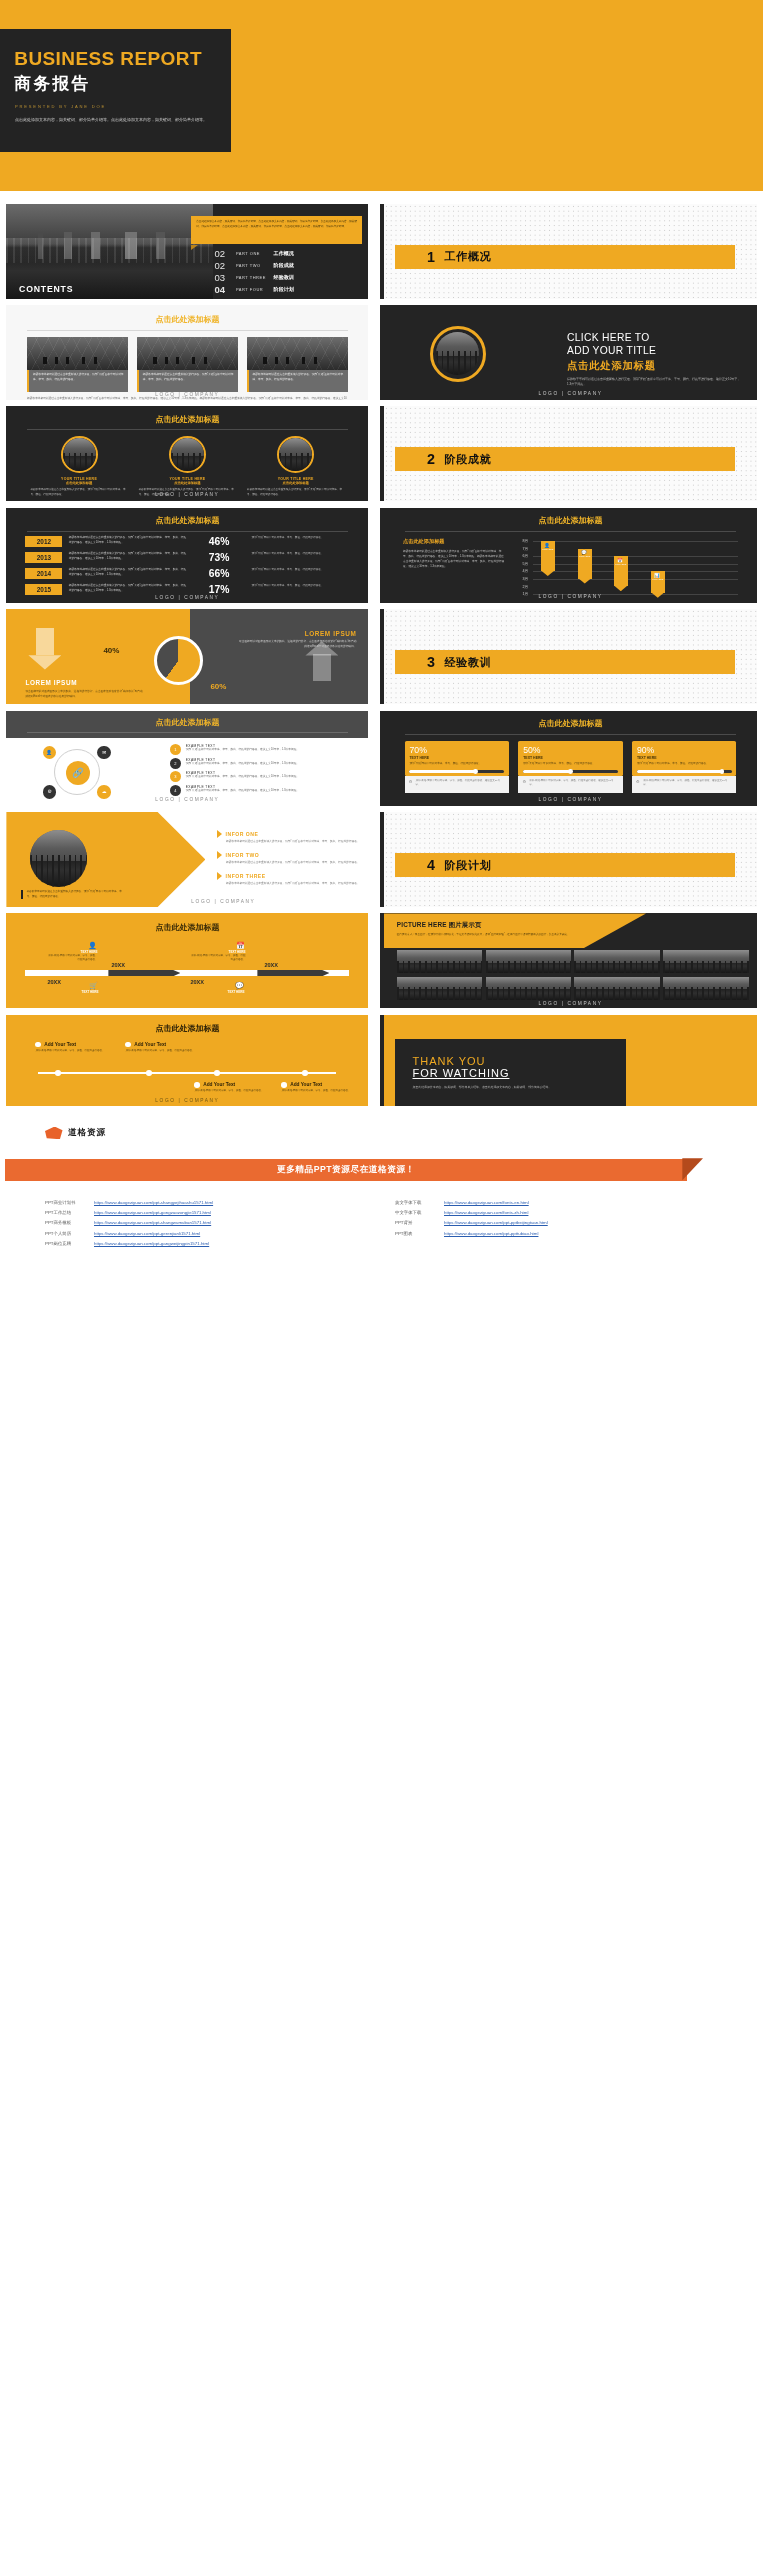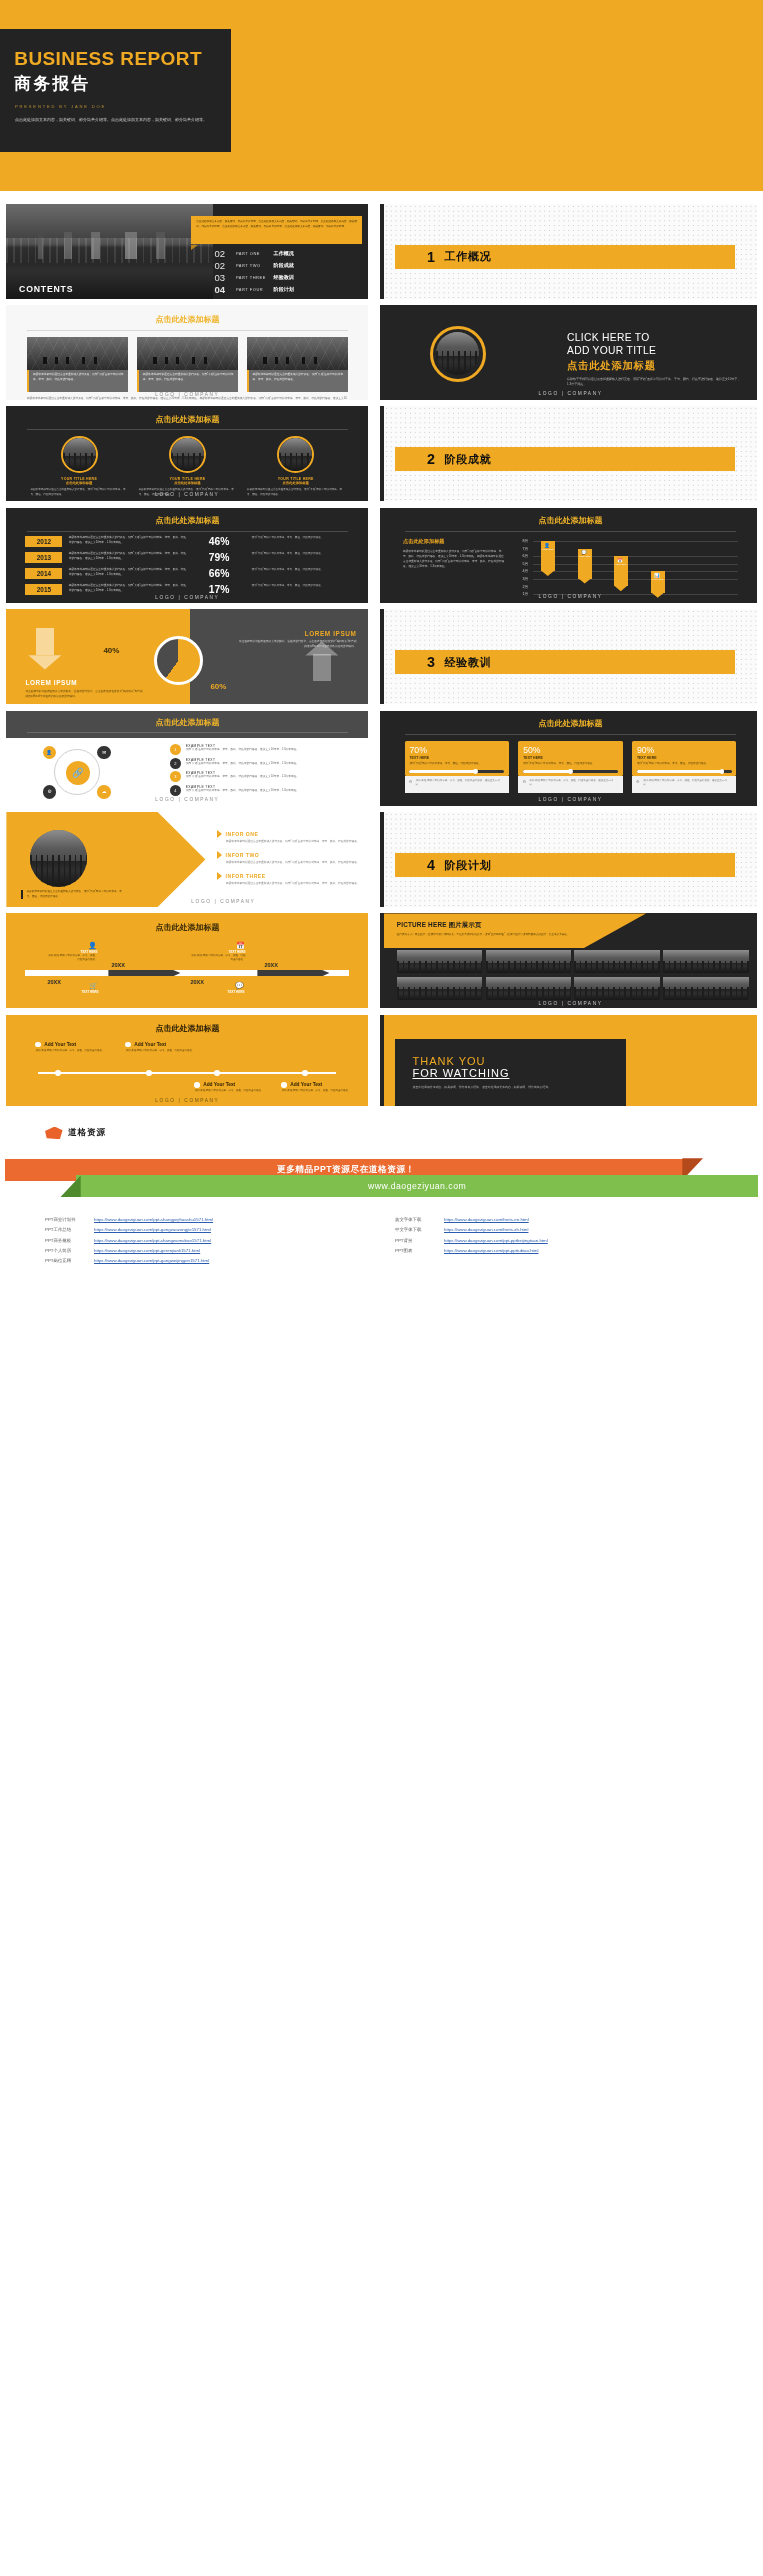--- a/index.html
+++ b/index.html
@@ -221,21 +221,21 @@
       <div style="padding:4.8px 19px 0;">
         <div style="display:flex;align-items:flex-start;gap:6.4px;height:16px;">
           <div style="width:37px;height:11px;background:#efa922;color:#222;font-size:6.4px;font-weight:bold;display:flex;align-items:center;justify-content:center;">2012</div>
           <div style="width:118px;font-size:2.7px;line-height:1.8;color:#cfcfcf;">标题数字等都可以通过点击和重新输入进行更改。顶部“开始”面板中可以对字体、字号、颜色、行距等进行修改。建议正文10号字，1.3倍字间距。</div>
           <div style="width:52px;text-align:center;color:#fff;font-size:10.3px;font-weight:bold;">46%</div>
           <div style="flex:1;font-size:2.6px;line-height:1.8;color:#bdbdbd;">顶部“开始”面板中可以对字体、字号、颜色、行距等进行修改。</div>
         </div>
         <div style="display:flex;align-items:flex-start;gap:6.4px;height:16px;">
           <div style="width:37px;height:11px;background:#efa922;color:#222;font-size:6.4px;font-weight:bold;display:flex;align-items:center;justify-content:center;">2013</div>
           <div style="width:118px;font-size:2.7px;line-height:1.8;color:#cfcfcf;">标题数字等都可以通过点击和重新输入进行更改。顶部“开始”面板中可以对字体、字号、颜色、行距等进行修改。建议正文10号字，1.3倍字间距。</div>
-          <div style="width:52px;text-align:center;color:#fff;font-size:10.3px;font-weight:bold;">79%</div>
+          <div style="width:52px;text-align:center;color:#fff;font-size:10.3px;font-weight:bold;">73%</div>
           <div style="flex:1;font-size:2.6px;line-height:1.8;color:#bdbdbd;">顶部“开始”面板中可以对字体、字号、颜色、行距等进行修改。</div>
         </div>
         <div style="display:flex;align-items:flex-start;gap:6.4px;height:16px;">
           <div style="width:37px;height:11px;background:#efa922;color:#222;font-size:6.4px;font-weight:bold;display:flex;align-items:center;justify-content:center;">2014</div>
           <div style="width:118px;font-size:2.7px;line-height:1.8;color:#cfcfcf;">标题数字等都可以通过点击和重新输入进行更改。顶部“开始”面板中可以对字体、字号、颜色、行距等进行修改。建议正文10号字，1.3倍字间距。</div>
           <div style="width:52px;text-align:center;color:#fff;font-size:10.3px;font-weight:bold;">66%</div>
           <div style="flex:1;font-size:2.6px;line-height:1.8;color:#bdbdbd;">顶部“开始”面板中可以对字体、字号、颜色、行距等进行修改。</div>
         </div>
         <div style="display:flex;align-items:flex-start;gap:6.4px;height:16px;">
           <div style="width:37px;height:11px;background:#efa922;color:#222;font-size:6.4px;font-weight:bold;display:flex;align-items:center;justify-content:center;">2015</div>
@@ -587,26 +587,20 @@
       <span style="font-size:8.7px;font-weight:bold;color:#1a1a1a;letter-spacing:0.8px;">道格资源</span>
     </div>
 
     <div style="position:relative;margin-top:19px;height:22px;">
       <div style="position:absolute;left:4.8px;right:76px;top:1px;height:22px;background:#ea6a30;display:flex;align-items:center;justify-content:center;">
         <span style="color:#fff;font-size:8.7px;font-weight:bold;letter-spacing:0.5px;">更多精品PPT资源尽在道格资源！</span>
       </div>
       <div style="position:absolute;right:60px;top:0;width:20.7px;height:22px;background:#b44a1c;clip-path:polygon(0 0,100% 0,0 100%);"></div>
     </div>
 
-    <div style="position:relative;height:22px;margin-top:-4.8px;">
-      <div style="position:absolute;left:76px;right:4.8px;top:0;height:22px;background:#7fbf4d;display:flex;align-items:center;justify-content:center;">
-        <span style="color:#fff;font-size:8.7px;letter-spacing:0.5px;">www.daogeziyuan.com</span>
-      </div>
-      <div style="position:absolute;left:60px;top:0;width:20.7px;height:22px;background:#4f8a2c;clip-path:polygon(100% 0,100% 100%,0 100%);"></div>
-    </div>
 
     <div style="display:flex;gap:32px;margin:17.5px 0 0 45px;font-size:4.4px;line-height:2.35;">
       <div style="width:318px;">
         <div><span style="display:inline-block;width:49px;color:#555;">PPT商业计划书</span><a href="#">https://www.daogeziyuan.com/ppt-shangyejihuashu1571.html</a></div>
         <div><span style="display:inline-block;width:49px;color:#555;">PPT工作总结</span><a href="#">https://www.daogeziyuan.com/ppt-gongzuozongjie1571.html</a></div>
         <div><span style="display:inline-block;width:49px;color:#555;">PPT商务模板</span><a href="#">https://www.daogeziyuan.com/ppt-shangwumuban1571.html</a></div>
         <div><span style="display:inline-block;width:49px;color:#555;">PPT个人简历</span><a href="#">https://www.daogeziyuan.com/ppt-gerenjianli1571.html</a></div>
         <div><span style="display:inline-block;width:49px;color:#555;">PPT岗位竞聘</span><a href="#">https://www.daogeziyuan.com/ppt-gangweijingpin1571.html</a></div>
       </div>
       <div style="width:302px;">

